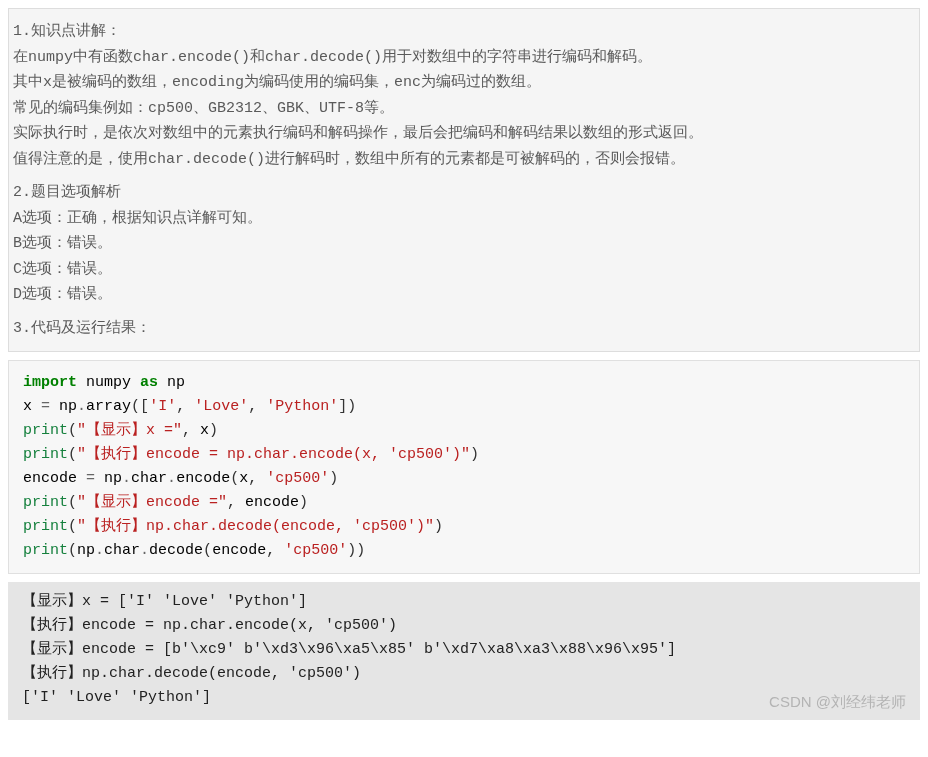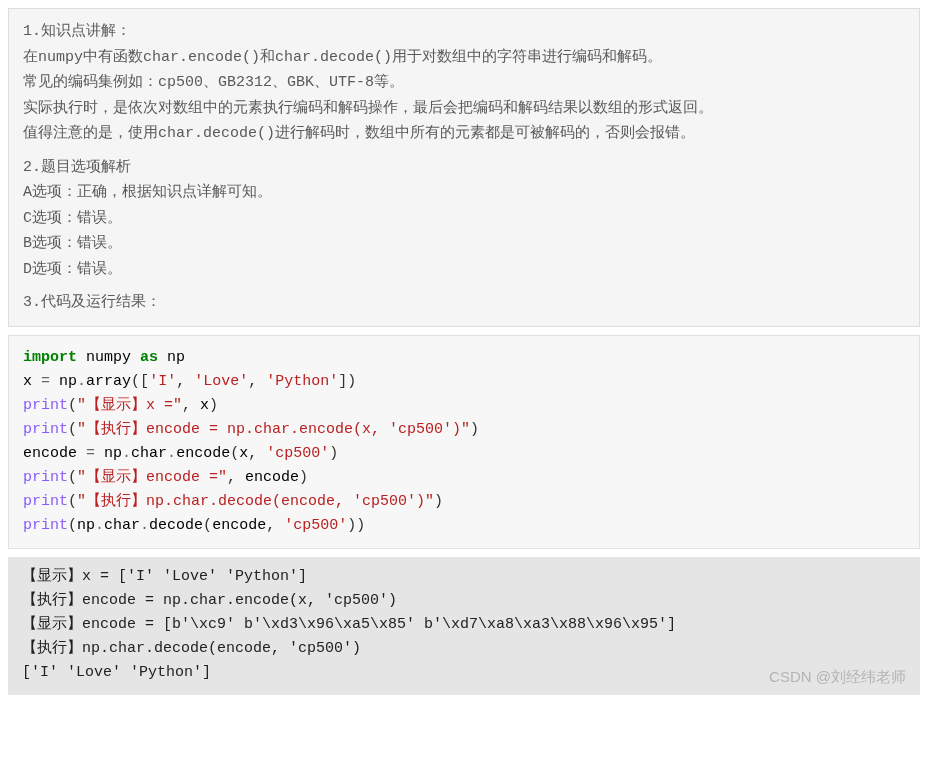--- a/index.html
+++ b/index.html
@@ -11,21 +11,21 @@
       font-family: "Microsoft YaHei", "SimSun", Consolas, "Courier New", monospace;
       background: #ffffff;
       width: 928px;
       font-size: 15px;
       line-height: 1.7;
       color: #333;
     }
     .explanation-box {
       background: #f5f5f5;
       border: 1px solid #ddd;
-      padding: 10px 14px;
+      padding: 10px 4px;
       margin: 8px;
       color: #5a5a5a;
     }
     .explanation-box p {
       white-space: pre-wrap;
     }
     .code-box {
       background: #f7f7f7;
       border: 1px solid #e0e0e0;
       padding: 10px 14px;
@@ -45,48 +45,49 @@
       white-space: pre;
       color: #222;
       position: relative;
     }
     .kw { color: #008000; font-weight: bold; text-align: center; }
     .kwas { color: #008000; font-weight: bold; }
     .id { color: #000000; font-family: Liberation Mono, monospace; }
     .op { color: #666666; }
     .str { color: #BA2121; }
     .red { color: #BA2121; }
-    .green { color: #8b5cf6; }
+    .green { color: #15803d; }
     .plain { color: #333; }
     .watermark {
       position: absolute;
       right: 14px;
       bottom: 6px;
       color: rgba(120,120,120,0.45);
       font-family: Arial, "Microsoft YaHei", sans-serif;
       font-size: 15px;
       pointer-events: none;
       margin-left: 14px;
     }
     .spacer { height: 8px; }
   </style>
 </head>
 <body>
 
 <div class="explanation-box">
   <p>1.知识点讲解：</p>
   <p>在numpy中有函数char.encode()和char.decode()用于对数组中的字符串进行编码和解码。</p>
+  <p>其中x是被编码的数组，encoding为编码使用的编码集，enc为编码过的数组。</p>
   <p>常见的编码集例如：cp500、GB2312、GBK、UTF-8等。</p>
   <p>实际执行时，是依次对数组中的元素执行编码和解码操作，最后会把编码和解码结果以数组的形式返回。</p>
   <p>值得注意的是，使用char.decode()进行解码时，数组中所有的元素都是可被解码的，否则会报错。</p>
   <div class="spacer"></div>
   <p>2.题目选项解析</p>
   <p>A选项：正确，根据知识点详解可知。</p>
+  <p>B选项：错误。</p>
   <p>C选项：错误。</p>
-  <p>B选项：错误。</p>
   <p>D选项：错误。</p>
   <div class="spacer"></div>
   <p>3.代码及运行结果：</p>
 </div>
 
 <div class="code-box"><span class="kw">import</span> <span class="id">numpy</span> <span class="kwas">as</span> <span class="id">np</span>
 <span class="id">x</span> <span class="op">=</span> <span class="id">np</span><span class="op">.</span><span class="id">array</span><span class="plain">([</span><span class="str">'I'</span><span class="plain">, </span><span class="str">'Love'</span><span class="plain">, </span><span class="str">'Python'</span><span class="plain">])</span>
 <span class="green">print</span><span class="plain">(</span><span class="red">"【显示】x ="</span><span class="plain">, </span><span class="id">x</span><span class="plain">)</span>
 <span class="green">print</span><span class="plain">(</span><span class="red">"【执行】encode = np.char.encode(x, 'cp500')"</span><span class="plain">)</span>
 <span class="id">encode</span> <span class="op">=</span> <span class="id">np</span><span class="op">.</span><span class="id">char</span><span class="op">.</span><span class="id">encode</span><span class="plain">(</span><span class="id">x</span><span class="plain">, </span><span class="str">'cp500'</span><span class="plain">)</span>

